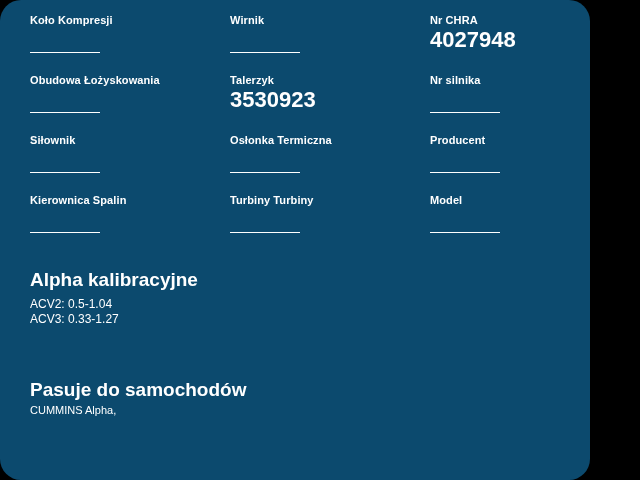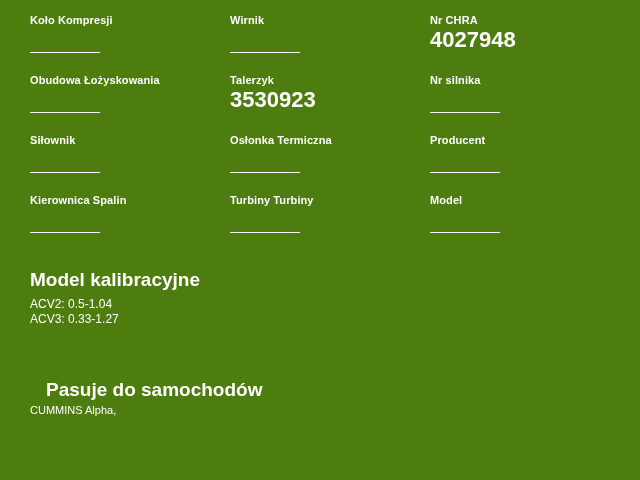--- a/index.html
+++ b/index.html
@@ -9,23 +9,24 @@
     width: 640px;
     height: 480px;
     overflow: hidden;
   }
   body {
     font-family: "Liberation Sans", sans-serif;
     color: #ffffff;
   }
   .page {
     position: relative;
-    width: 640px;
+    width: 590px;
     height: 480px;
-    background: #4d7c0f;
+    background: #0c4a6e;
+    border-radius: 21px;
   }
   .spec-grid {
     position: absolute;
     left: 30px;
     top: 14px;
     width: 580px;
     display: grid;
     grid-template-columns: 200px 200px 180px;
     grid-auto-rows: 60px;
   }
@@ -75,21 +76,20 @@
     display: block;
   }
   #calib {
     top: 268px;
   }
   #fits {
     top: 378px;
   }
   #fits .section-title {
     margin-bottom: 2px;
-    margin-left: 16px;
   }
   #fits .section-line {
     font-size: 11px;
   }
 </style>
 </head>
 <body>
 
 <div class="page">
 
@@ -163,21 +163,21 @@
 
     <div class="spec-cell">
       <span class="spec-label">Model</span>
       <span class="spec-value"></span>
       <span class="spec-rule"></span>
     </div>
 
   </div>
 
   <div class="section" id="calib">
-    <h2 class="section-title">Model kalibracyjne</h2>
+    <h2 class="section-title">Alpha kalibracyjne</h2>
     <span class="section-line">ACV2: 0.5-1.04</span>
     <span class="section-line">ACV3: 0.33-1.27</span>
   </div>
 
   <div class="section" id="fits">
     <h2 class="section-title">Pasuje do samochodów</h2>
     <span class="section-line">CUMMINS Alpha,</span>
   </div>
 
 </div>

